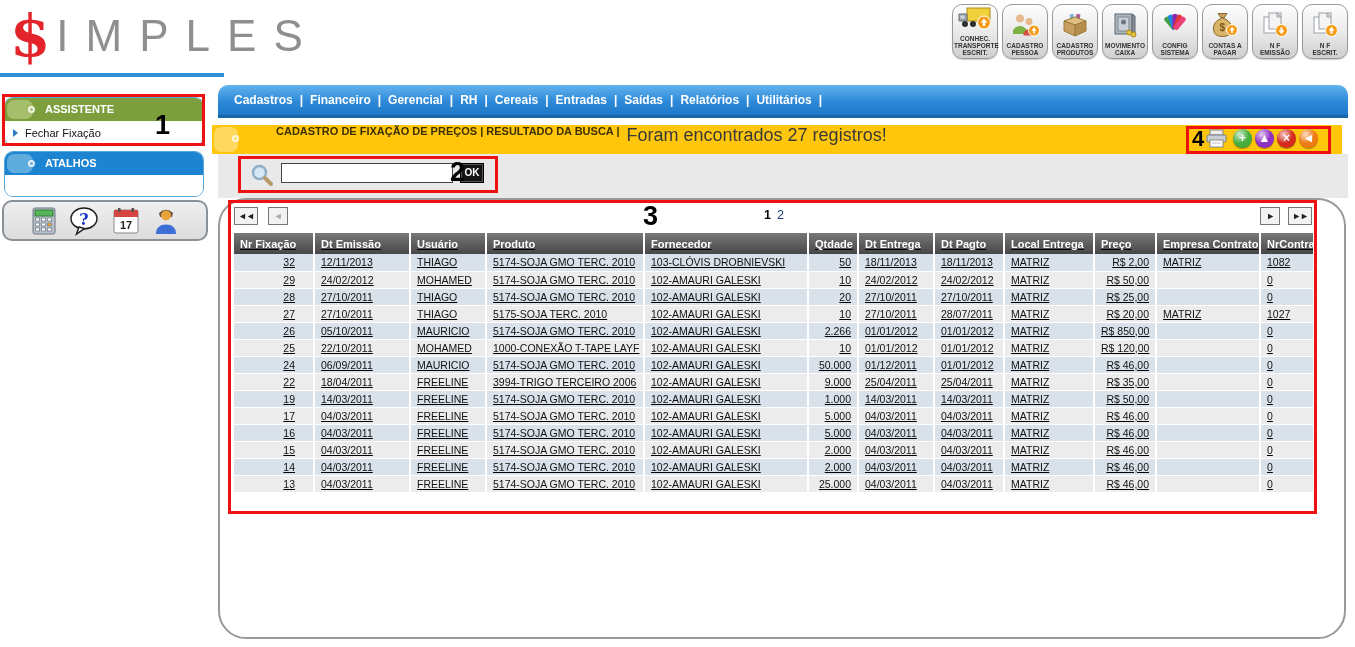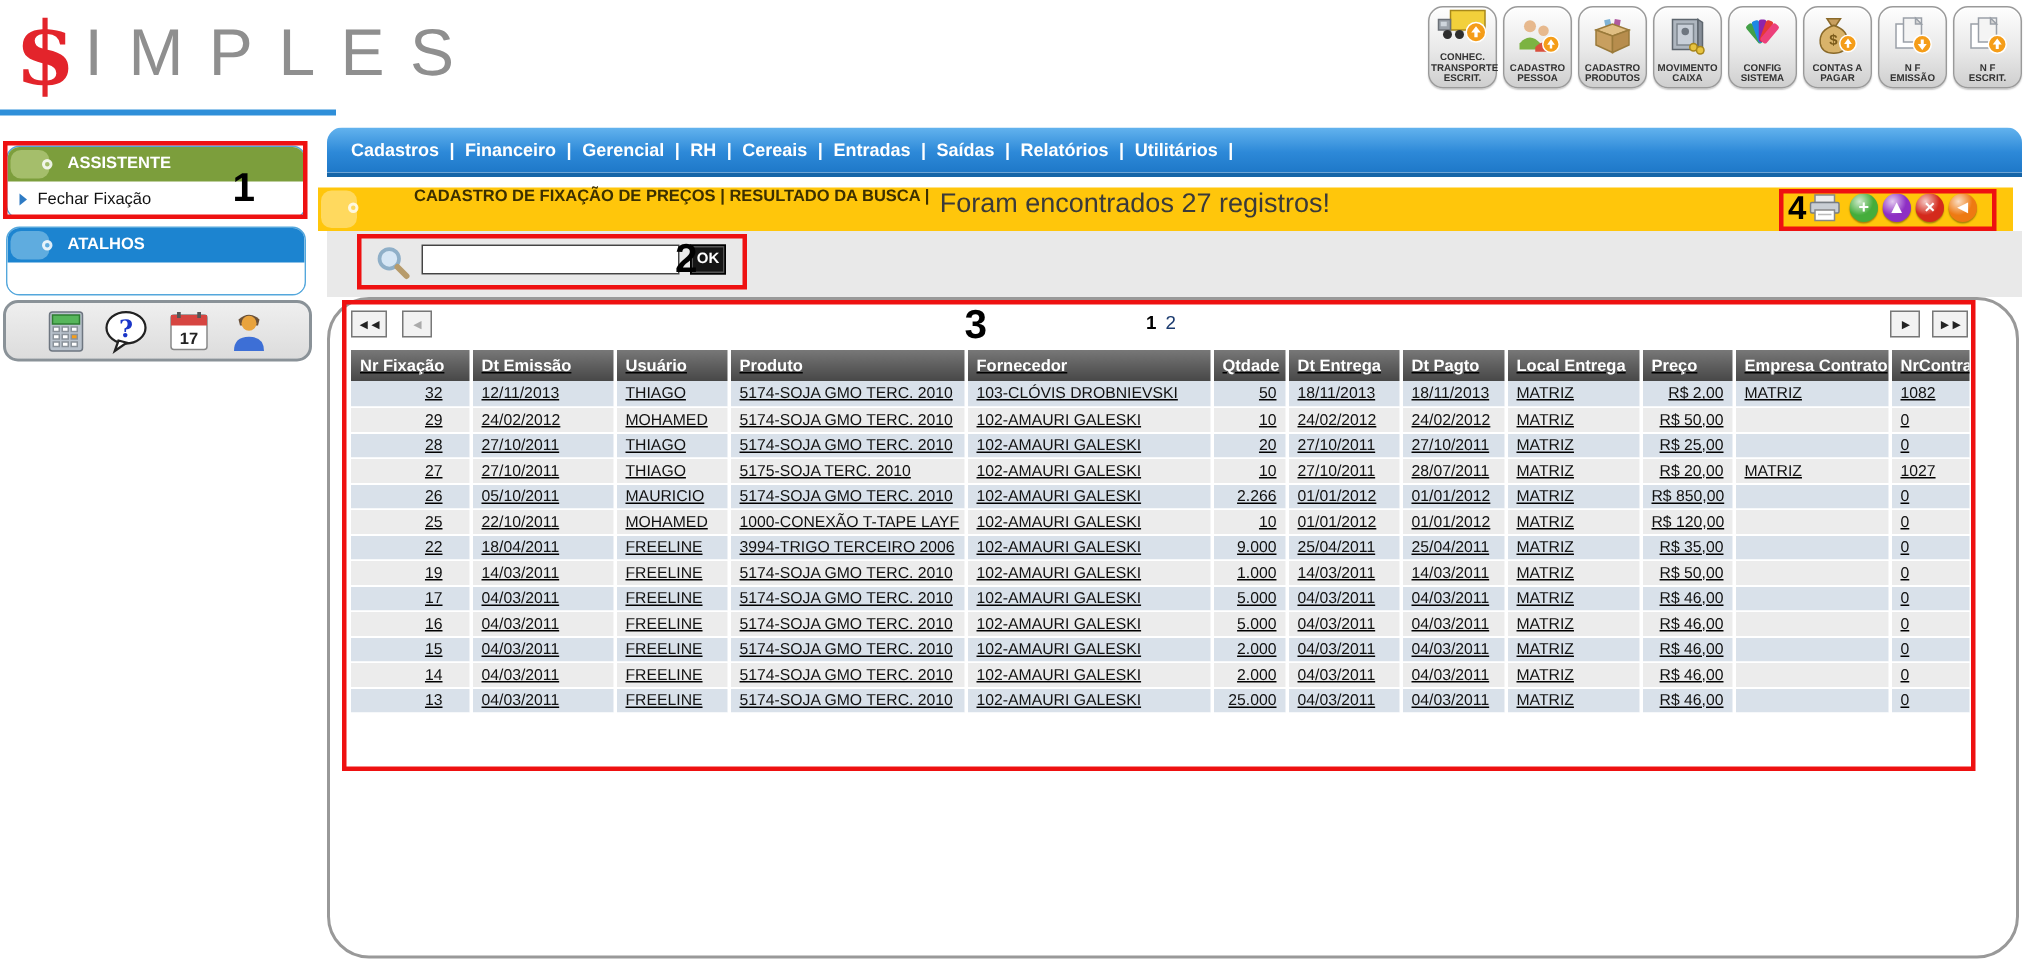--- a/index.html
+++ b/index.html
@@ -478,20 +478,34 @@
             <td class="c4">102-AMAURI GALESKI</td>
             <td class="c5">10</td>
             <td class="c6">01/01/2012</td>
             <td class="c7">01/01/2012</td>
             <td class="c8">MATRIZ</td>
             <td class="c9">R$ 120,00</td>
             <td class="c10"></td>
             <td class="c11">0</td>
           </tr>
           <tr>
+            <td class="c0">24</td>
+            <td class="c1">06/09/2011</td>
+            <td class="c2">MAURICIO</td>
+            <td class="c3">5174-SOJA GMO TERC. 2010</td>
+            <td class="c4">102-AMAURI GALESKI</td>
+            <td class="c5">50.000</td>
+            <td class="c6">01/12/2011</td>
+            <td class="c7">01/01/2012</td>
+            <td class="c8">MATRIZ</td>
+            <td class="c9">R$ 46,00</td>
+            <td class="c10"></td>
+            <td class="c11">0</td>
+          </tr>
+          <tr>
             <td class="c0">22</td>
             <td class="c1">18/04/2011</td>
             <td class="c2">FREELINE</td>
             <td class="c3">3994-TRIGO TERCEIRO 2006</td>
             <td class="c4">102-AMAURI GALESKI</td>
             <td class="c5">9.000</td>
             <td class="c6">25/04/2011</td>
             <td class="c7">25/04/2011</td>
             <td class="c8">MATRIZ</td>
             <td class="c9">R$ 35,00</td>

